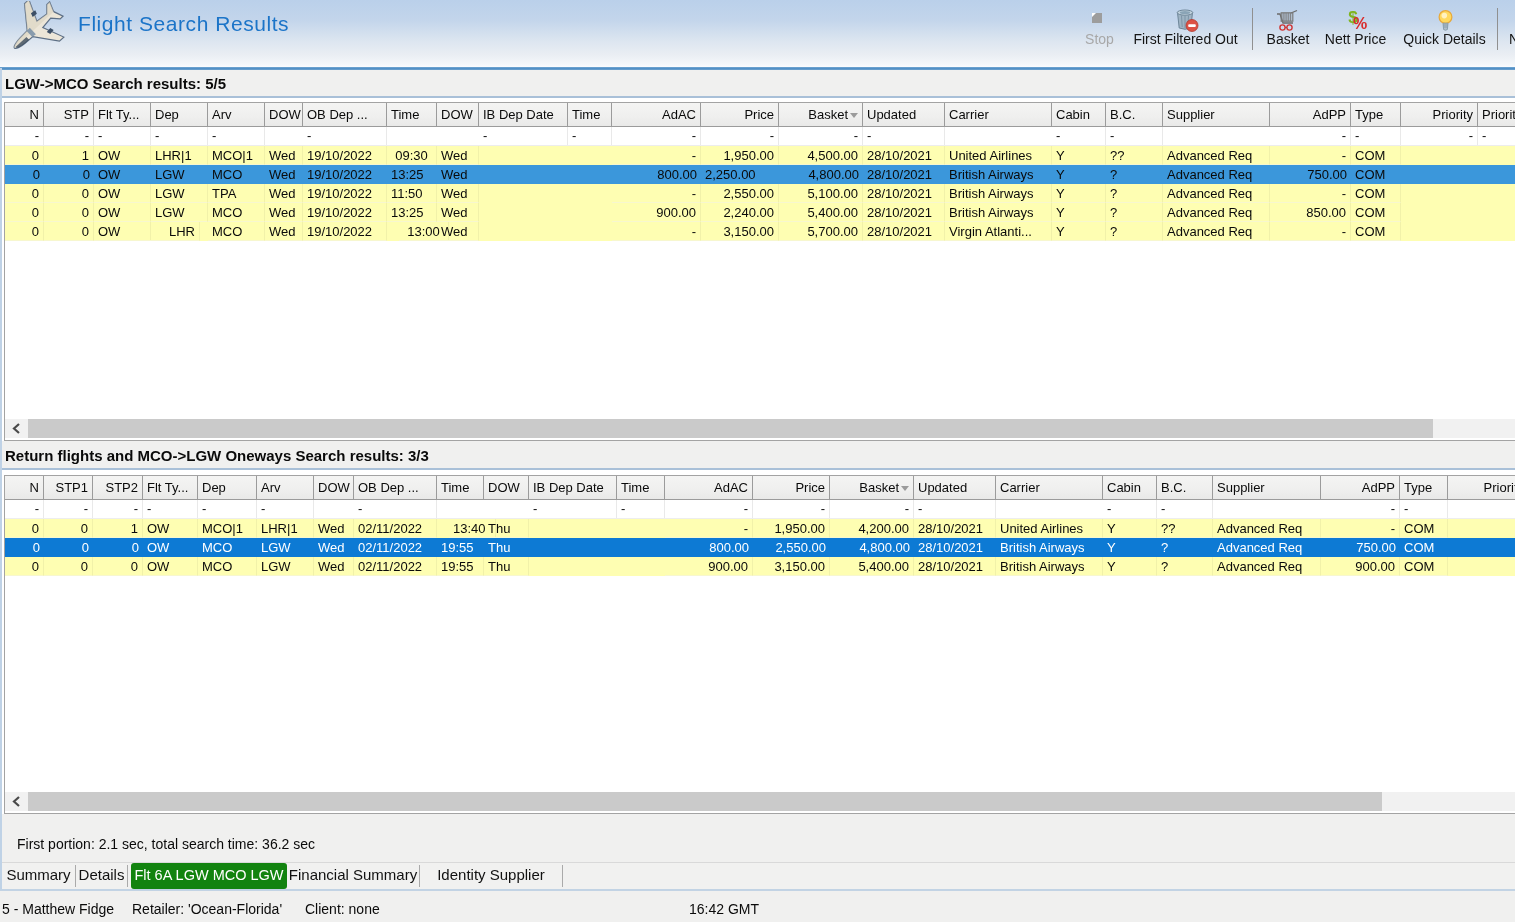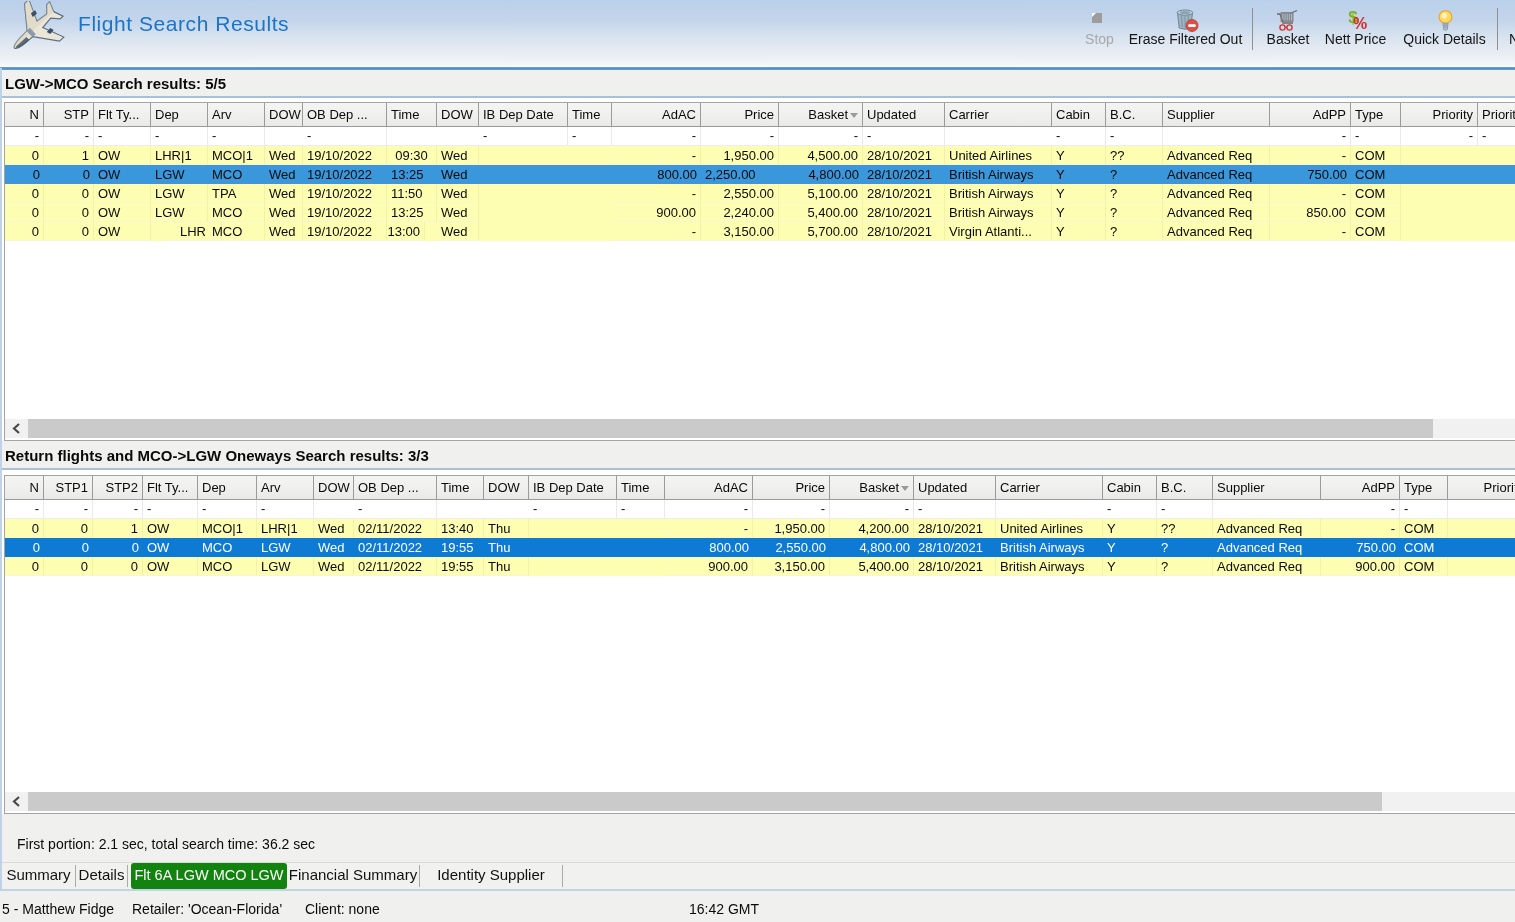--- a/index.html
+++ b/index.html
@@ -60,21 +60,21 @@
 <div class="toolico" style="left:1092px;top:13px;width:0;height:0;border-top:4px solid #fff;border-right:4px solid transparent"></div>
 <div class="tbi" style="left:1085px;width:29px;color:#a8a8a8">Stop</div>
 <svg class="toolico" style="left:1175px;top:9px" width="24" height="23" viewBox="0 0 24 23">
 <path d="M2.5,3.5 L17.5,3.5 L15.8,19 Q10,21.5 4.2,19 Z" fill="#9fb4c4" stroke="#6e8699" stroke-width="1"></path>
 <ellipse cx="10" cy="3.6" rx="7.8" ry="2.6" fill="#c3d4df" stroke="#6e8699" stroke-width="1"></ellipse>
 <ellipse cx="10" cy="3.6" rx="5.2" ry="1.5" fill="#8aa4b6"></ellipse>
 <path d="M6.5,6.5 L7.2,18 M10,7 L10,19 M13.5,6.5 L12.8,18" stroke="#7d94a6" stroke-width="1" fill="none"></path>
 <circle cx="17" cy="16.5" r="6" fill="#dd5145" stroke="#b03a30" stroke-width=".8"></circle>
 <rect x="13.2" y="15.3" width="7.6" height="2.6" rx="1" fill="#fff"></rect>
 </svg>
-<div class="tbi" style="left:1127px;width:117px">Erase Filtered Out</div>
+<div class="tbi" style="left:1127px;width:117px">First Filtered Out</div>
 <div class="tsep" style="left:1252px"></div>
 <svg class="toolico" style="left:1276px;top:9px" width="23" height="22" viewBox="0 0 23 22">
 <path d="M1,5 L4,5 L7,14 L17,14" fill="none" stroke="#6b6b6b" stroke-width="1.3"></path>
 <path d="M15,4 L21,1.5" fill="none" stroke="#6b6b6b" stroke-width="1.3"></path>
 <rect x="5.2" y="3.8" width="11.6" height="8.4" fill="none" stroke="#787878" stroke-width="1.2"></rect>
 <path d="M7.1,4 L7.1,12 M9,4 L9,12 M10.9,4 L10.9,12 M12.8,4 L12.8,12 M14.7,4 L14.7,12" stroke="#787878" stroke-width="1.1"></path>
 <circle cx="6.5" cy="18.5" r="2.6" fill="none" stroke="#cf3636" stroke-width="1.4"></circle>
 <circle cx="13.5" cy="18.5" r="2.6" fill="none" stroke="#cf3636" stroke-width="1.4"></circle>
 <path d="M9.1,18.5 L10.9,18.5" stroke="#cf3636" stroke-width="1.2"></path>
 </svg>
@@ -223,25 +223,25 @@
     <div class="dc" style="left:1047px;width:54px;text-align:left">Y</div>
     <div class="dc" style="left:1101px;width:57px;text-align:left">?</div>
     <div class="dc" style="left:1158px;width:107px;text-align:left">Advanced Req</div>
     <div class="dc" style="left:1265px;width:81px;text-align:right">850.00</div>
     <div class="dc" style="left:1346px;width:50px;text-align:left">COM</div>
   </div>
 <div class="gyr" style="top:222px;height:19px">
     <div class="dc" style="left:0px;width:39px;text-align:right">0</div>
     <div class="dc" style="left:39px;width:50px;text-align:right">0</div>
     <div class="dc" style="left:89px;width:57px;text-align:left">OW</div>
-    <div class="dc" style="left:160px;width:57px;text-align:center">LHR</div>
+    <div class="dc" style="left:138px;width:57px;text-align:right">LHR</div>
     <div class="dc" style="left:203px;width:57px;text-align:left">MCO</div>
     <div class="dc" style="left:260px;width:38px;text-align:left">Wed</div>
     <div class="dc" style="left:298px;width:84px;text-align:left">19/10/2022</div>
-    <div class="dc" style="left:370px;width:50px;text-align:right">13:00</div>
+    <div class="dc" style="left:394px;width:50px;text-align:center">13:00</div>
     <div class="dc" style="left:432px;width:42px;text-align:left">Wed</div>
     <div class="dc" style="left:607px;width:89px;text-align:right">-</div>
     <div class="dc" style="left:696px;width:78px;text-align:right">3,150.00</div>
     <div class="dc" style="left:774px;width:84px;text-align:right">5,700.00</div>
     <div class="dc" style="left:858px;width:82px;text-align:left">28/10/2021</div>
     <div class="dc" style="left:940px;width:107px;text-align:left">Virgin Atlanti...</div>
     <div class="dc" style="left:1047px;width:54px;text-align:left">Y</div>
     <div class="dc" style="left:1101px;width:57px;text-align:left">?</div>
     <div class="dc" style="left:1158px;width:107px;text-align:left">Advanced Req</div>
     <div class="dc" style="left:1265px;width:81px;text-align:right">-</div>
@@ -306,21 +306,21 @@
   </div>
 <div class="gyr" style="top:519px;height:19px">
     <div class="dc" style="left:0px;width:39px;text-align:right">0</div>
     <div class="dc" style="left:39px;width:49px;text-align:right">0</div>
     <div class="dc" style="left:88px;width:50px;text-align:right">1</div>
     <div class="dc" style="left:138px;width:55px;text-align:left">OW</div>
     <div class="dc" style="left:193px;width:59px;text-align:left">MCO|1</div>
     <div class="dc" style="left:252px;width:57px;text-align:left">LHR|1</div>
     <div class="dc" style="left:309px;width:40px;text-align:left">Wed</div>
     <div class="dc" style="left:349px;width:83px;text-align:left">02/11/2022</div>
-    <div class="dc" style="left:432px;width:47px;text-align:left">13:40</div>
+    <div class="dc" style="left:444px;width:47px;text-align:left">13:40</div>
     <div class="dc" style="left:479px;width:45px;text-align:left">Thu</div>
     <div class="dc" style="left:660px;width:88px;text-align:right">-</div>
     <div class="dc" style="left:748px;width:77px;text-align:right">1,950.00</div>
     <div class="dc" style="left:825px;width:84px;text-align:right">4,200.00</div>
     <div class="dc" style="left:909px;width:82px;text-align:left">28/10/2021</div>
     <div class="dc" style="left:991px;width:107px;text-align:left">United Airlines</div>
     <div class="dc" style="left:1098px;width:54px;text-align:left">Y</div>
     <div class="dc" style="left:1152px;width:56px;text-align:left">??</div>
     <div class="dc" style="left:1208px;width:108px;text-align:left">Advanced Req</div>
     <div class="dc" style="left:1316px;width:79px;text-align:right">-</div>

